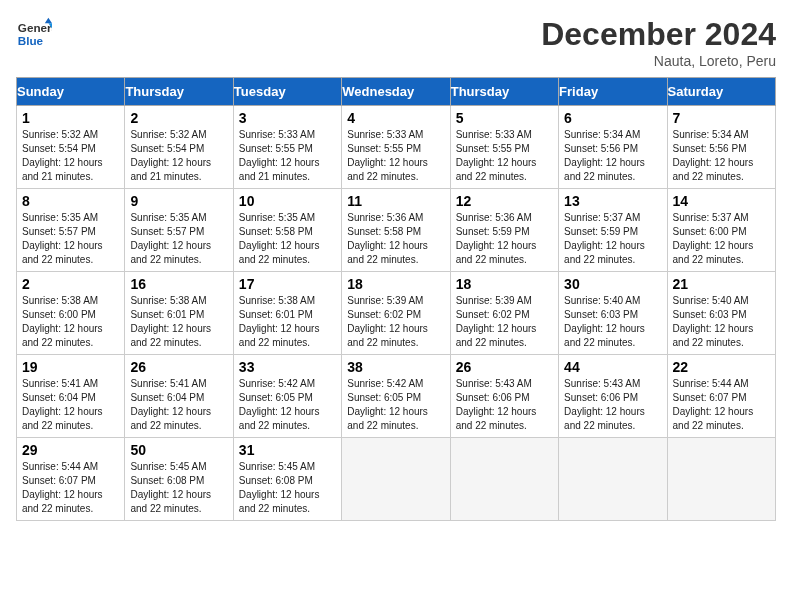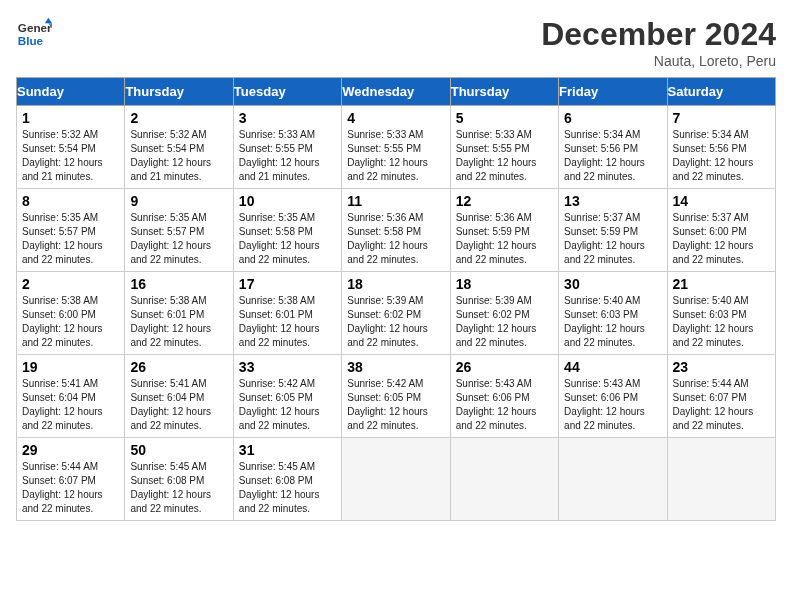--- a/index.html
+++ b/index.html
@@ -295,21 +295,21 @@
 and 22 minutes.</div>
         </td>
         <td>
           <span class="day-num">44</span>
           <div class="day-info" style="white-space: pre-line;">Sunrise: 5:43 AM
 Sunset: 6:06 PM
 Daylight: 12 hours
 and 22 minutes.</div>
         </td>
         <td>
-          <span class="day-num">23</span>
+          <span class="day-num">22</span>
           <div class="day-info" style="white-space: pre-line;">Sunrise: 5:44 AM
 Sunset: 6:07 PM
 Daylight: 12 hours
 and 22 minutes.</div>
         </td>
       </tr>
       <tr>
         <td>
           <span class="day-num">29</span>
           <div class="day-info" style="white-space: pre-line;">Sunrise: 5:44 AM

